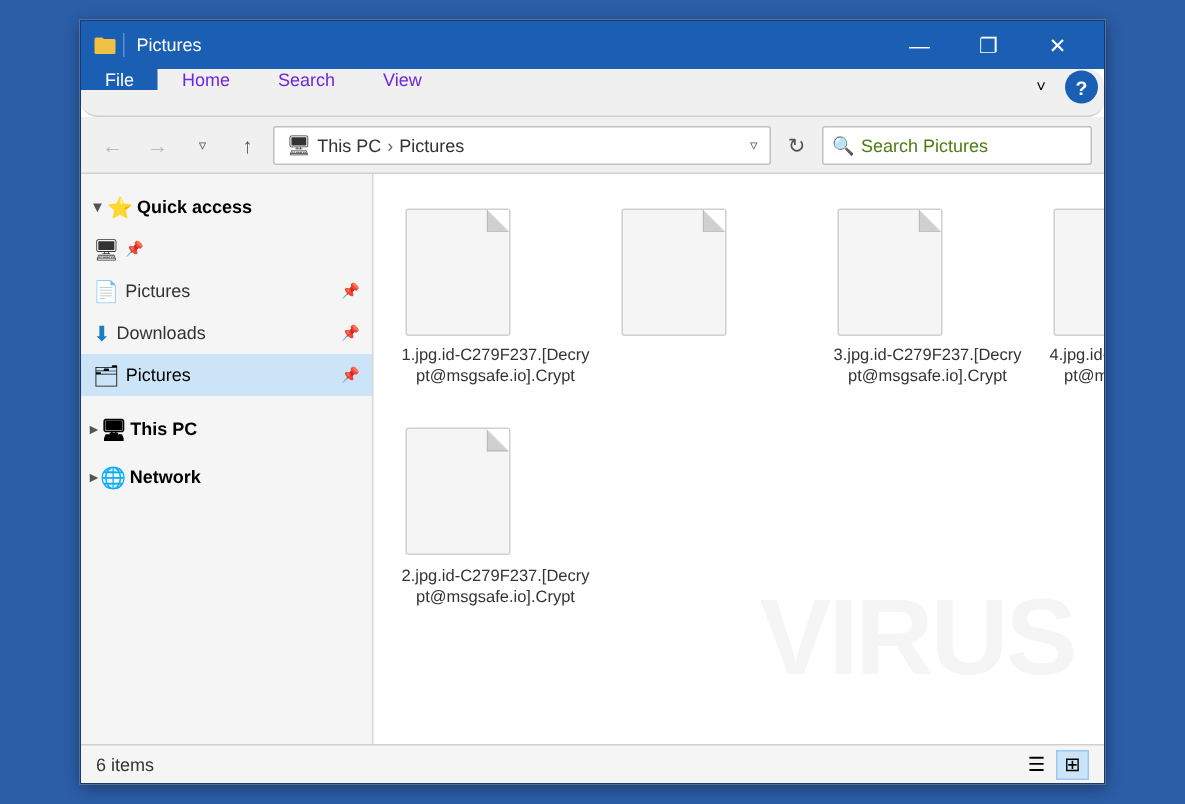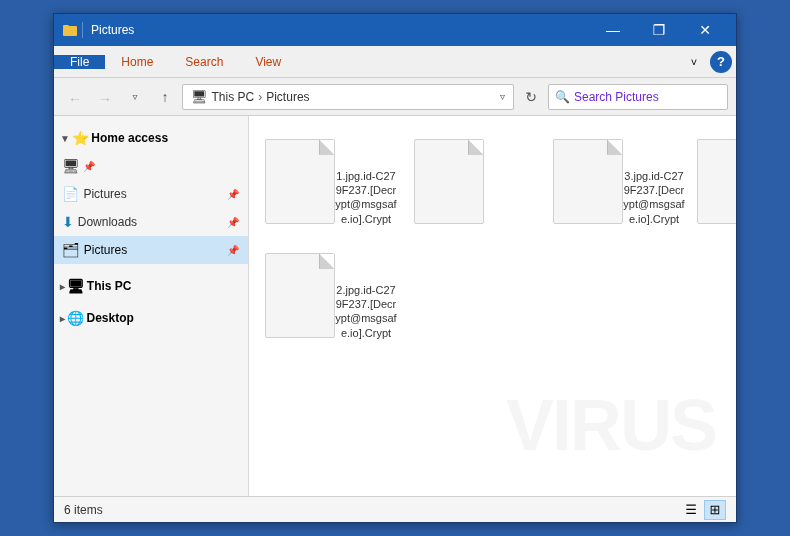--- a/index.html
+++ b/index.html
@@ -66,31 +66,32 @@
       color: #fff;
       font-size: 14px;
       cursor: pointer;
     }
 
     
     .menu-bar {
       background: #f0f0f0;
       height: 32px;
       display: flex;
-      align-items: center;
+      align-items: flex-start;
       border-bottom: 1px solid #d0d0d0;
       flex-shrink: 0;
+      border-radius: 11px;
     }
     .menu-item {
       padding: 0 16px;
       display: flex;
       align-items: center;
       font-size: 12px;
       cursor: pointer;
-      color: #c2410c;
+      color: #6d28d9;
     }
     .menu-item.active {
       background: #1a5fb4;
       color: #fff;
     }
     .menu-spacer { flex: 1; }
     .menu-right {
       display: flex;
       align-items: center;
       padding-right: 4px;
@@ -178,21 +179,21 @@
       border: 1px solid #c0c0c0;
       height: 26px;
       width: 180px;
       display: flex;
       align-items: center;
       padding: 0 6px;
       border-radius: 2px;
       gap: 4px;
     }
     .search-icon { color: #888; font-size: 12px; }
-    .search-text { font-size: 12px; color: #6d28d9; flex: 1; }
+    .search-text { font-size: 12px; color: #4d7c0f; flex: 1; }
 
     
     .main-content {
       display: flex;
       flex: 1;
       overflow: hidden;
     }
 
     
     .sidebar {
@@ -241,22 +242,22 @@
       overflow-y: auto;
       position: relative;
     }
     .file-grid {
       display: grid;
       grid-template-columns: repeat(4, 140px);
       gap: 8px 4px;
     }
     .file-item {
       display: flex;
-      flex-direction: row;
-      align-items: flex-end;
+      flex-direction: column;
+      align-items: flex-start;
       padding: 8px 4px;
       cursor: pointer;
       border-radius: 2px;
       width: 140px;
     }
     .file-icon-wrapper {
       width: 80px;
       height: 90px;
       display: flex;
       align-items: center;
@@ -408,21 +409,21 @@
       <span class="search-text">Search Pictures</span>
     </div>
   </div>
 
   <div class="main-content">
 
     <div class="sidebar">
       <div class="sidebar-section-header">
         <span class="chevron-icon">▼</span>
         <span style="font-size:14px;">⭐</span>
-        <span>Home access</span>
+        <span>Quick access</span>
       </div>
       <div class="sidebar-item">
         <span class="item-icon">🖥</span>
         <span class="pin-icon">📌</span>
       </div>
       <div class="sidebar-item">
         <span class="item-icon">📄</span>
         <span class="item-label">Pictures</span>
         <span class="pin-icon">📌</span>
       </div>
@@ -439,21 +440,21 @@
       <div style="height:8px;"></div>
       <div class="sidebar-section-header">
         <span class="chevron-icon">▸</span>
         <span style="font-size:14px;">🖥</span>
         <span>This PC</span>
       </div>
       <div style="height:4px;"></div>
       <div class="sidebar-section-header">
         <span class="chevron-icon">▸</span>
         <span style="font-size:14px;">🌐</span>
-        <span>Desktop</span>
+        <span>Network</span>
       </div>
     </div>
 
     <div class="file-area">
       <div class="file-grid" id="file-grid">
           <div class="file-item">
       <div class="file-icon-wrapper">
         <div class="file-doc-icon"></div>
       </div>
       <div class="file-name">1.jpg.id-C279F237.[Decrypt@msgsafe.io].Crypt</div>

